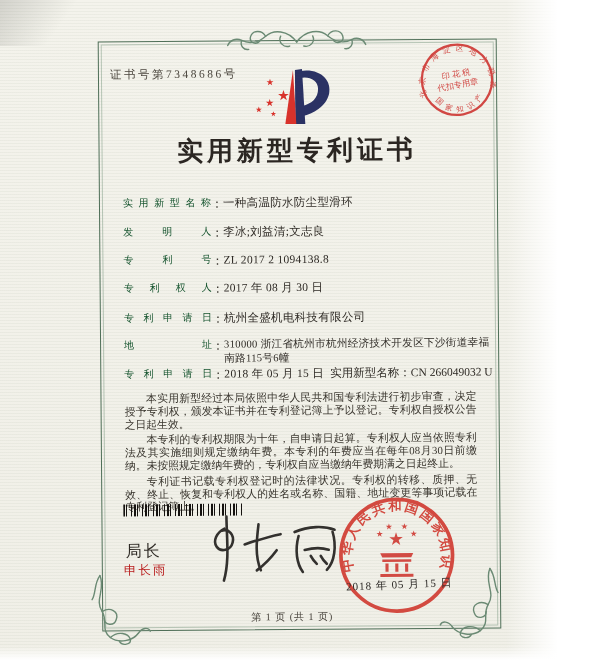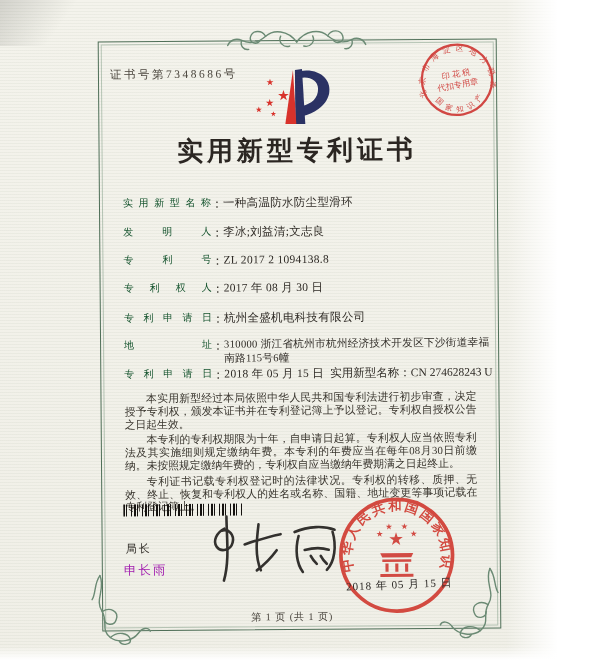--- a/index.html
+++ b/index.html
@@ -28,22 +28,22 @@
   .fcolon{display:inline-block;color:#3a362f;vertical-align:top;}
   .fvalue{position:absolute;left:100px;top:0;font-size:11.5px;color:#2f2b26;letter-spacing:0.3px;
     white-space:pre-line;width:300px;line-height:14px;}
   .fvalue.small{font-size:10.6px;}
   .grant-no{position:absolute;left:206px;top:0;font-size:11.5px;color:#2f2b26;white-space:nowrap;}
   .paras{position:absolute;left:124px;top:391px;width:352px;color:#38342d;}
   .paras p{margin:0 0 3px 0;font-size:10.8px;line-height:12.8px;text-align:justify;text-indent:2em;}
   .barcode{position:absolute;left:122px;top:503px;width:120px;height:12px;
     background:repeating-linear-gradient(90deg,#15120f 0 2px,rgba(0,0,0,0) 2px 3px,
       #15120f 3px 4px,rgba(0,0,0,0) 4px 8px,#15120f 8px 9px,rgba(0,0,0,0) 9px 11px);}
-  .director-title{position:absolute;left:124px;top:540px;font-size:11px;color:#2e2a25;letter-spacing:2px;}
-  .director-name{position:absolute;left:122px;top:561px;font-size:12.5px;color:#a21caf;letter-spacing:2px;}
+  .director-title{position:absolute;left:124px;top:540px;font-size:16px;color:#2e2a25;letter-spacing:2px;}
+  .director-name{position:absolute;left:122px;top:561px;font-size:12.5px;color:#b91c1c;letter-spacing:2px;}
   .signature{position:absolute;left:185px;top:506px;}
   .seal{position:absolute;left:333px;top:494px;opacity:0.9;}
   .seal-date{position:absolute;left:344px;top:578px;font-size:11px;color:#2c2926;
     letter-spacing:1px;transform:rotate(-2deg);white-space:nowrap;}
   .footer{position:absolute;left:100px;top:610px;width:380px;text-align:center;
     font-size:10px;color:#45413a;letter-spacing:1px;}
   .logo{position:absolute;left:250px;top:56px;}
   .tax-stamp{position:absolute;left:420px;top:42px;opacity:0.92;}
   .orn{position:absolute;}
   .orn.top{left:228px;top:24px;}
@@ -131,21 +131,21 @@
       <span class="fvalue">杭州全盛机电科技有限公司</span>
     </div>
     <div class="frow" style="top:337px">
       <span class="flabel">地址</span><span class="fcolon">：</span>
       <span class="fvalue small">310000 浙江省杭州市杭州经济技术开发区下沙街道幸福
 南路115号6幢</span>
     </div>
     <div class="frow" style="top:366px">
       <span class="flabel">专利申请日</span><span class="fcolon">：</span>
       <span class="fvalue">2018 年 05 月 15 日</span>
-      <span class="grant-no"><span>实用新型名称</span>：<span>CN 274628243 U</span></span>
+      <span class="grant-no"><span>实用新型名称</span>：<span>CN 266049032 U</span></span>
     </div>
 
     <div class="paras">
       <p>本实用新型经过本局依照中华人民共和国专利法进行初步审查，决定授予专利权，颁发本证书并在专利登记簿上予以登记。专利权自授权公告之日起生效。</p>
       <p>本专利的专利权期限为十年，自申请日起算。专利权人应当依照专利法及其实施细则规定缴纳年费。本专利的年费应当在每年08月30日前缴纳。未按照规定缴纳年费的，专利权自应当缴纳年费期满之日起终止。</p>
       <p>专利证书记载专利权登记时的法律状况。专利权的转移、质押、无效、终止、恢复和专利权人的姓名或名称、国籍、地址变更等事项记载在专利登记簿上。</p>
     </div>
 
     <div class="barcode"></div>
 

